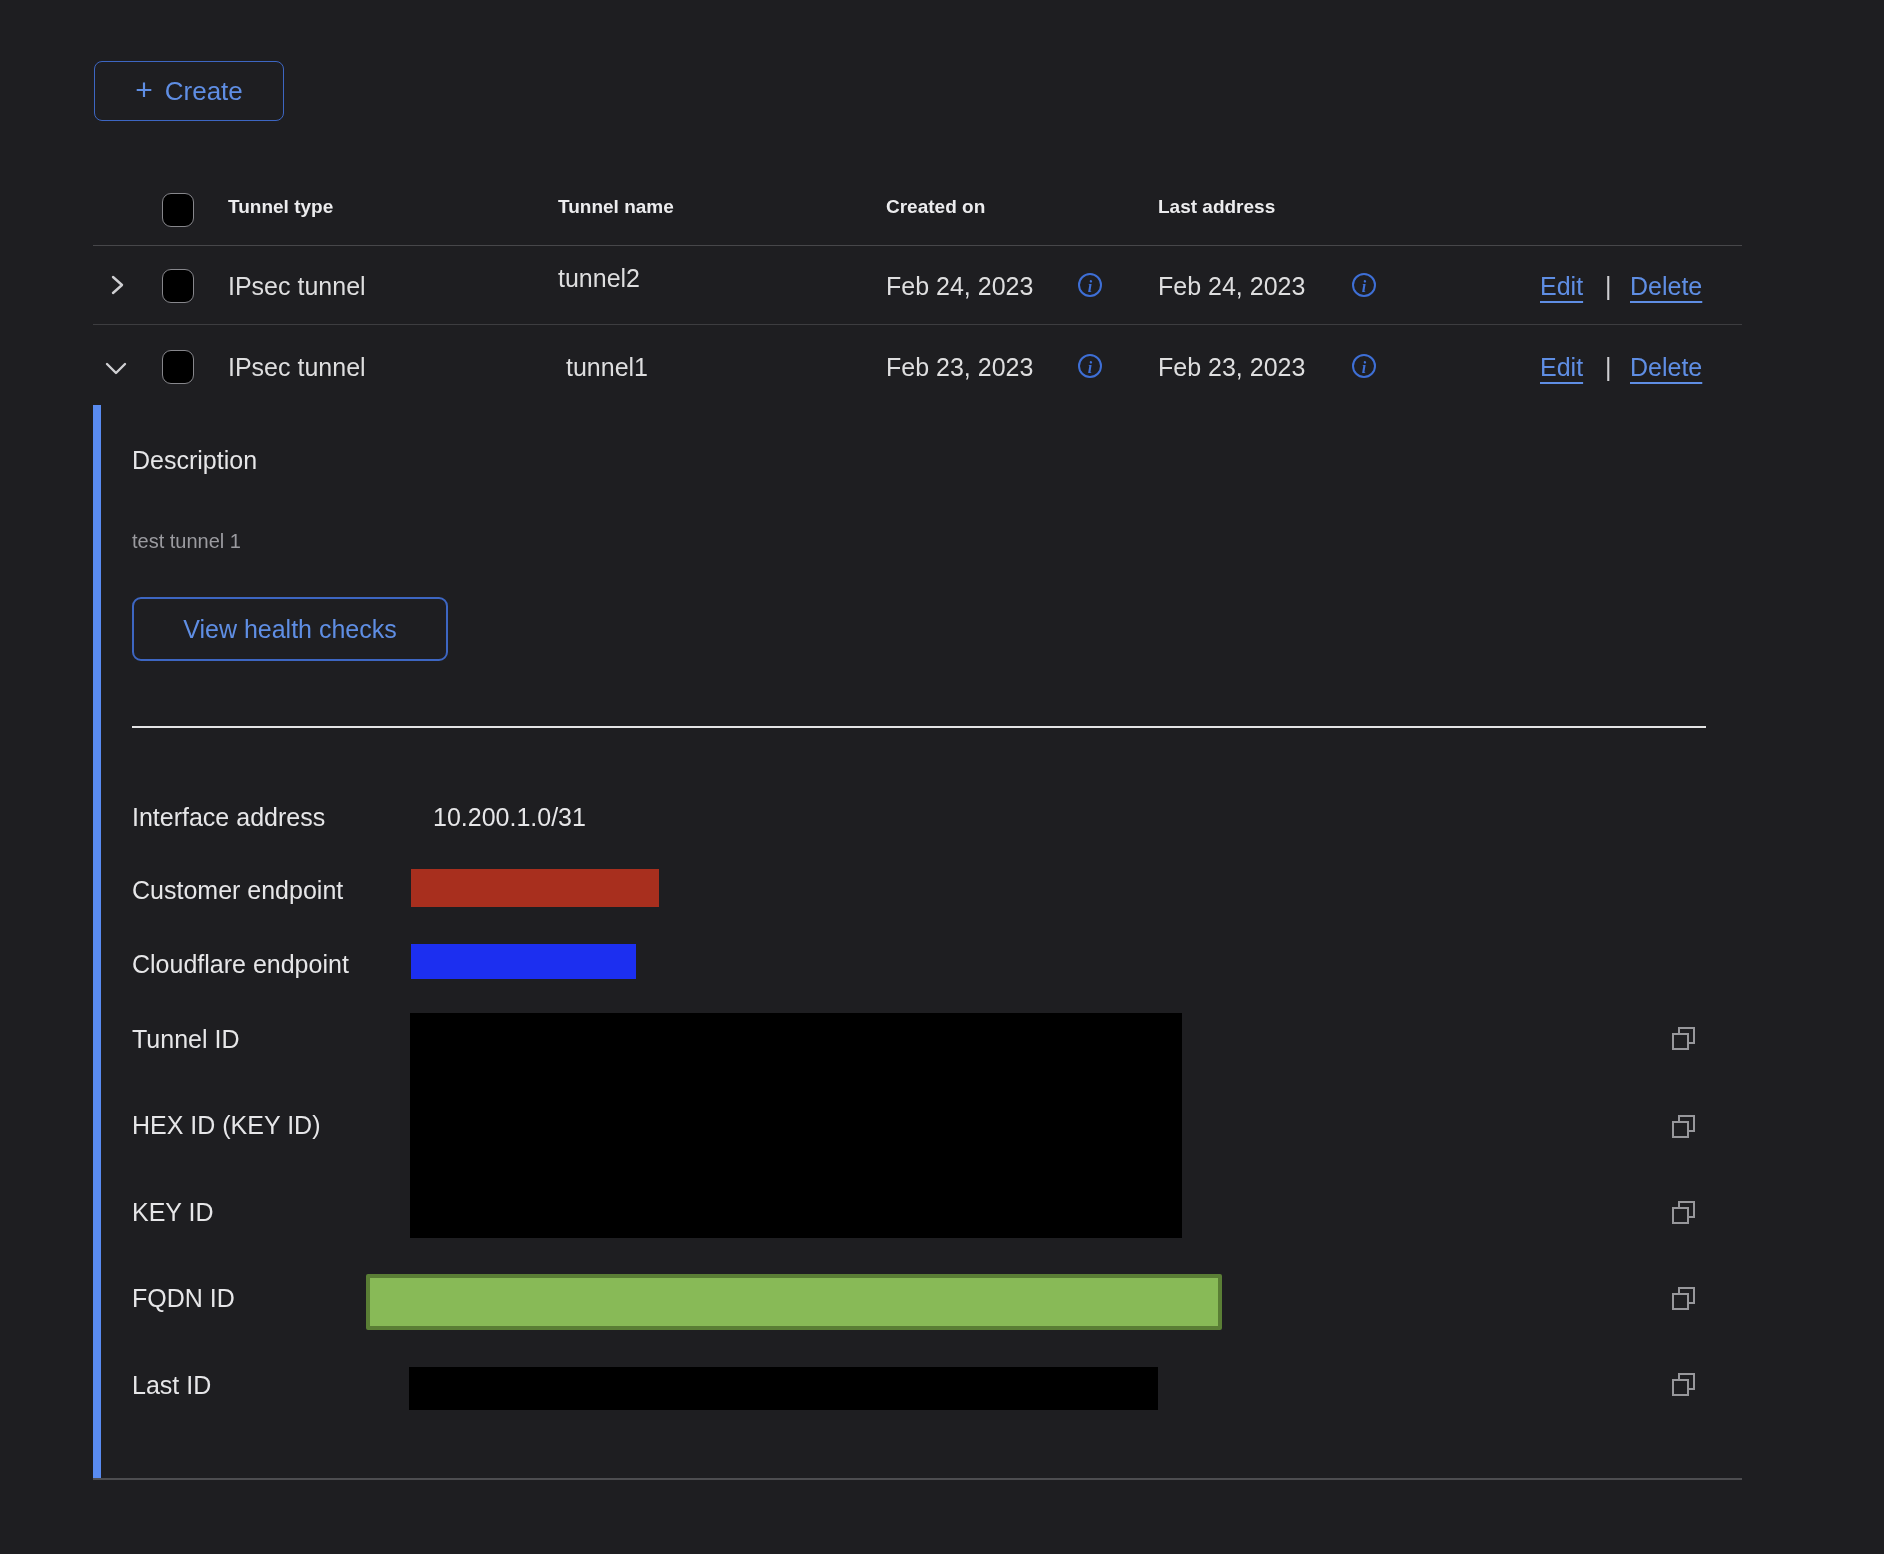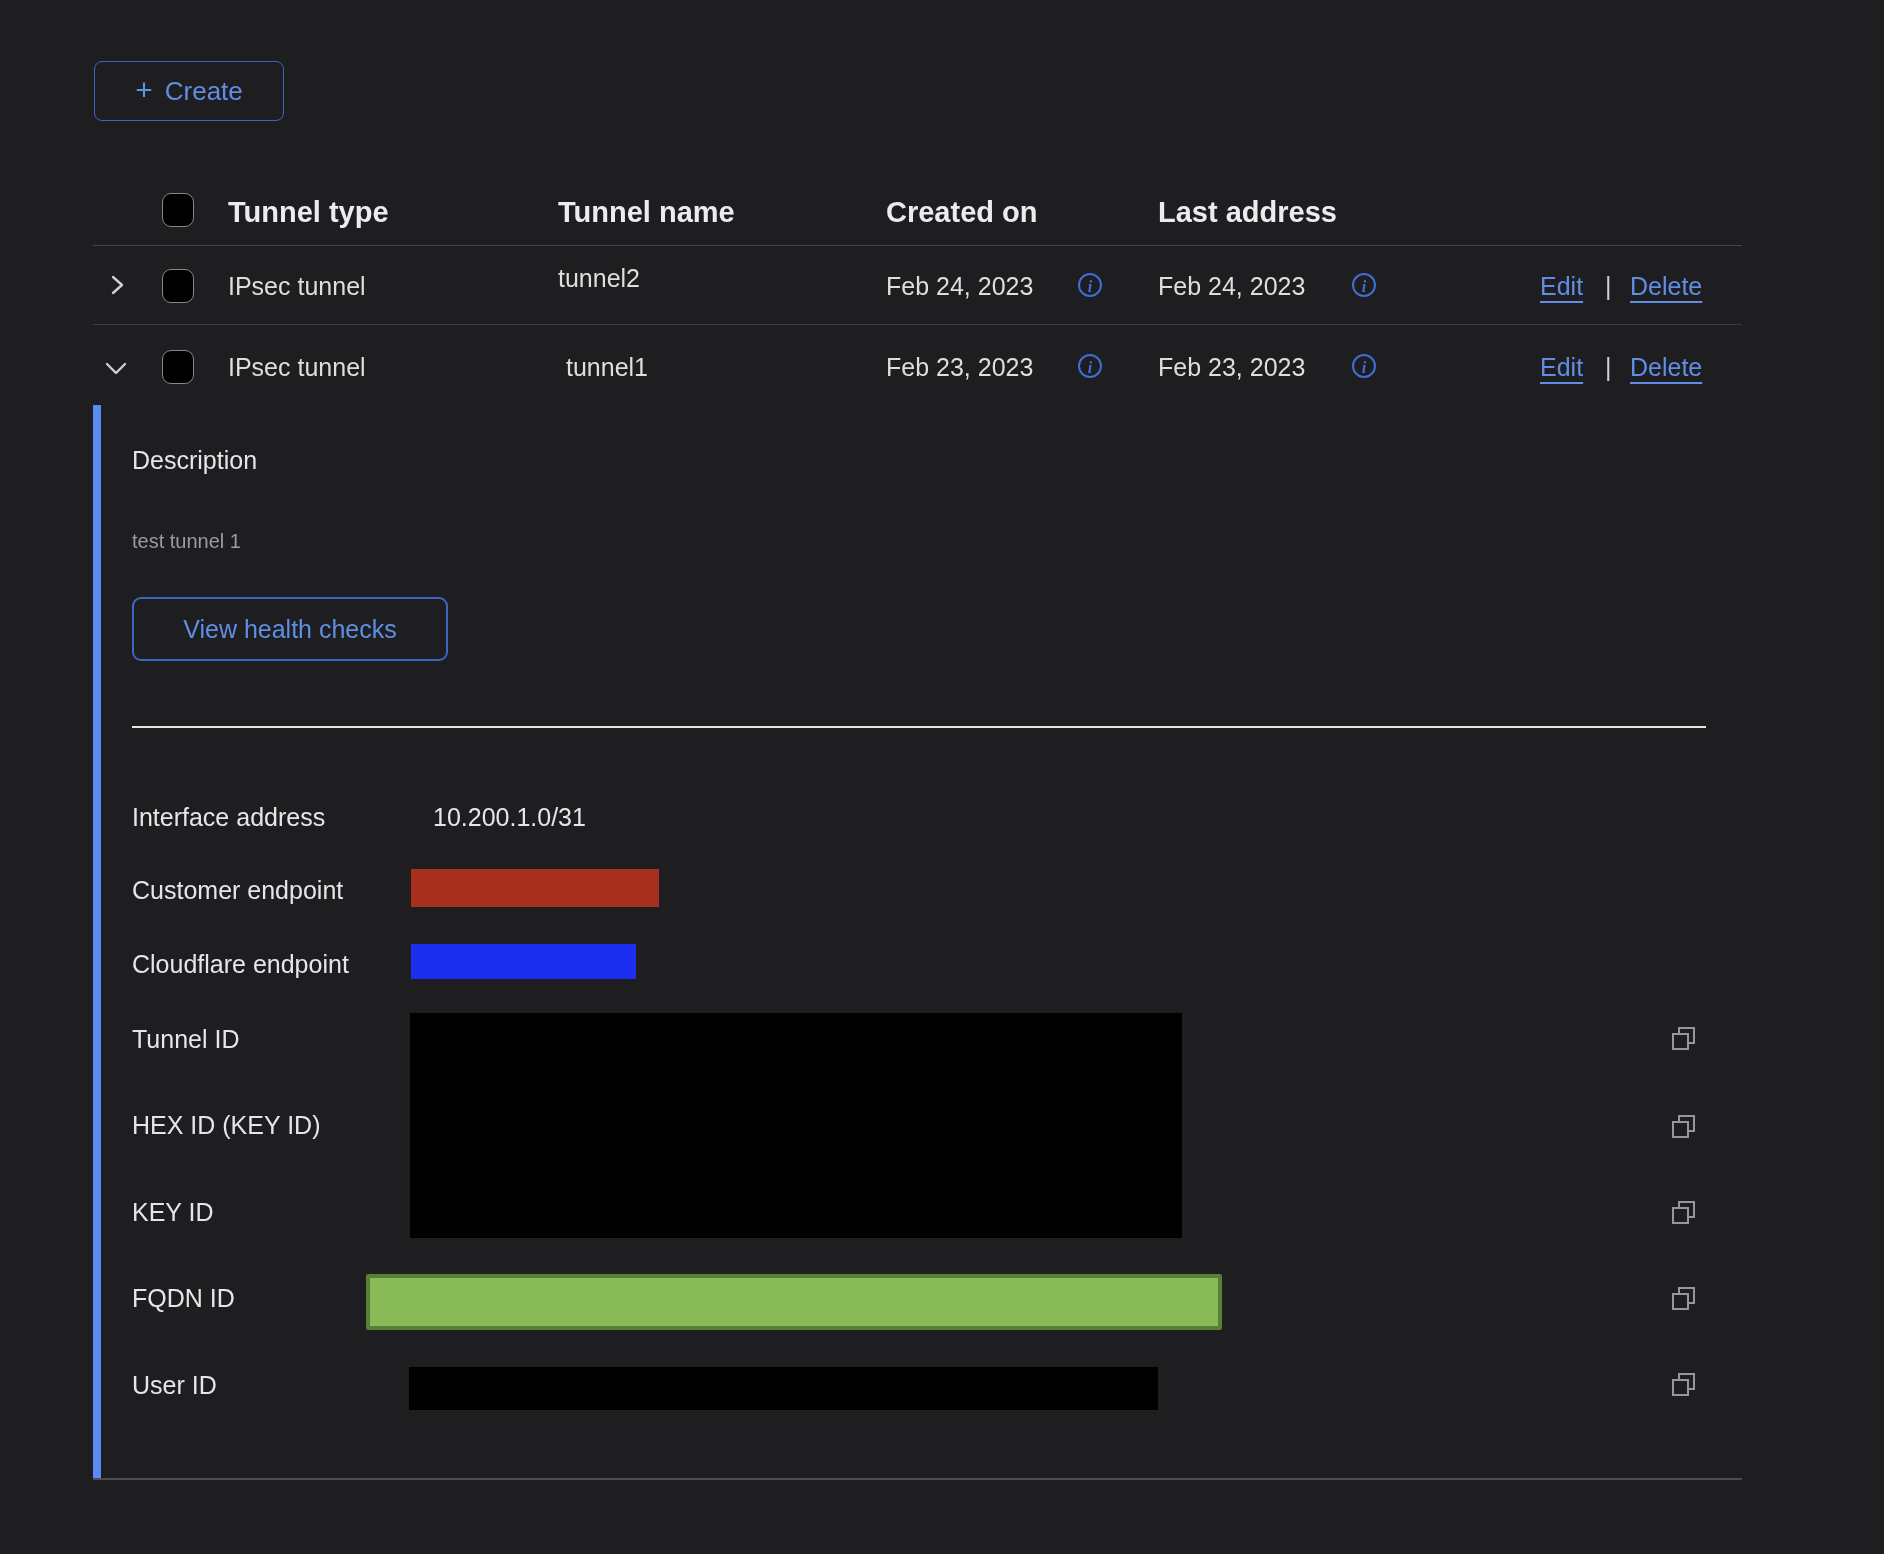--- a/index.html
+++ b/index.html
@@ -13,21 +13,21 @@
   
   .create-btn{
     left:94px;top:61px;width:190px;height:60px;
     border:1.5px solid #3d66c2;border-radius:8px;
     background:transparent;color:#5f8ee4;
     font-size:26px;display:flex;align-items:center;justify-content:center;gap:12px;
     cursor:pointer;font-family:inherit;
   }
   .create-btn .plus{font-size:30px;font-weight:300;line-height:1;margin-top:-2px;}
   
-  .hdr{font-weight:bold;font-size:29px;color:#ececee;}
+  .hdr{font-weight:bold;font-size:19px;color:#ececee;}
   .cell{font-size:25px;color:#dededf;}
   .divider{height:1px;background:#47474a;}
   .checkbox{
     width:30px;height:32px;border:1.5px solid #87878c;border-radius:9px;
     background:#000;cursor:pointer;
   }
   .chev{width:22px;height:22px;cursor:pointer;}
   .chev svg{display:block;}
   .info-icon{
     display:inline-block;width:24px;height:24px;border:2px solid #3e6fd6;border-radius:50%;
@@ -125,21 +125,21 @@
 <div class="redact" style="left:411px;top:944px;width:225px;height:35px;background:#1c2ff0;"></div>
 
 <div class="abs label" style="left:132px;top:1025px;">Tunnel ID</div>
 <div class="abs label" style="left:132px;top:1111px;">HEX ID (KEY ID)</div>
 <div class="abs label" style="left:132px;top:1198px;">KEY ID</div>
 <div class="redact" style="left:410px;top:1013px;width:772px;height:225px;background:#000;"></div>
 
 <div class="abs label" style="left:132px;top:1284px;">FQDN ID</div>
 <div class="redact" style="left:366px;top:1274px;width:848px;height:48px;background:#88ba57;border:4px solid #5a7e35;border-radius:2px;"></div>
 
-<div class="abs label" style="left:132px;top:1371px;">User ID</div>
+<div class="abs label" style="left:132px;top:1371px;">Last ID</div>
 <div class="redact" style="left:409px;top:1367px;width:749px;height:43px;background:#000;"></div>
 
 <div class="copy-btn" style="top:1023px;">
   <svg width="32" height="32" viewBox="0 0 32 32">
       <rect x="11" y="5" width="15" height="15" fill="none" stroke="#97979b" stroke-width="2"></rect>
       <rect x="5" y="11" width="15" height="15" fill="#1e1e21" stroke="#97979b" stroke-width="2"></rect>
     </svg>
 </div>
 <div class="copy-btn" style="top:1111px;">
   <svg width="32" height="32" viewBox="0 0 32 32">

